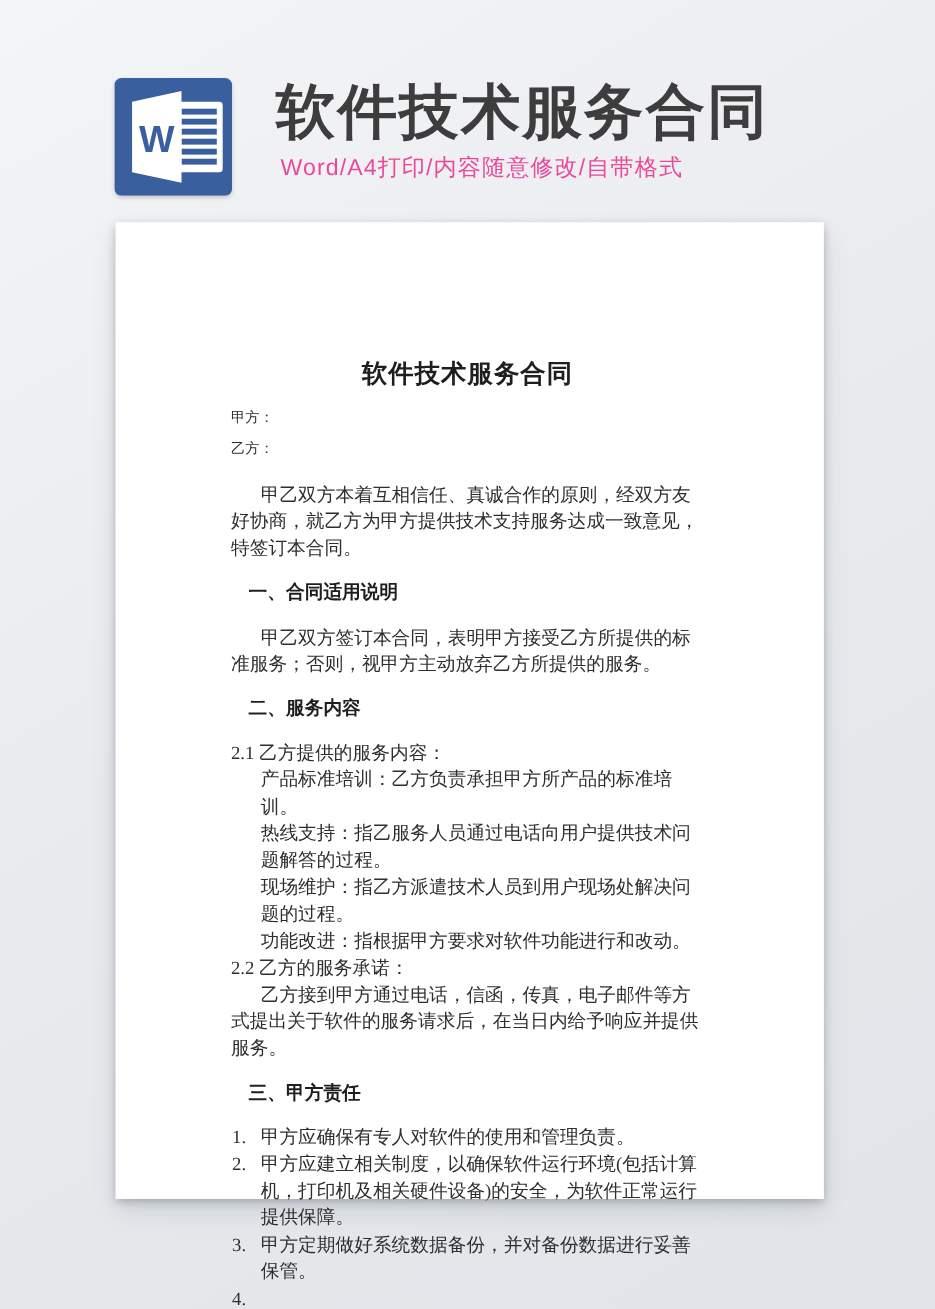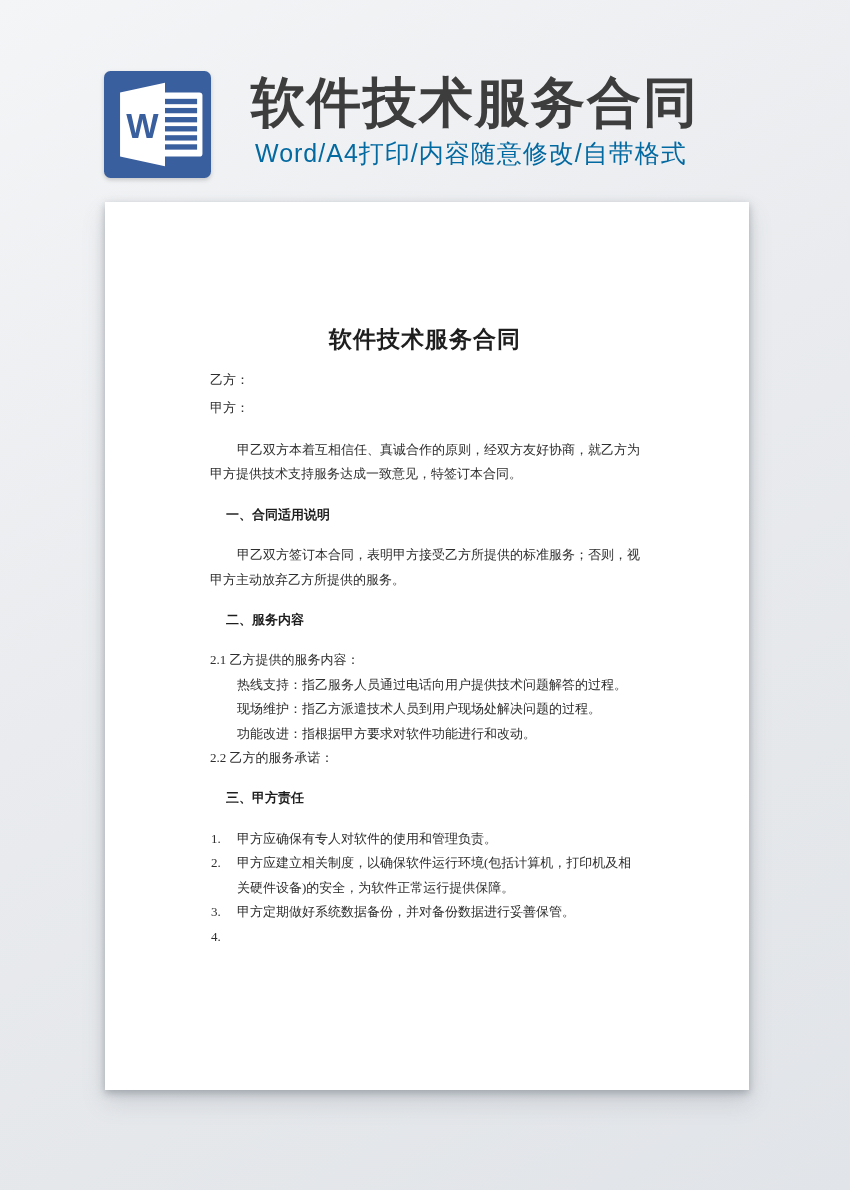--- a/index.html
+++ b/index.html
@@ -14,39 +14,39 @@
     position:absolute;left:104px;top:71px;width:107px;height:107px;
     filter:drop-shadow(0 2px 2px rgba(0,0,0,0.18));
   }
   .header-title{
     position:absolute;left:251px;top:72px;margin:0;
     font-size:54px;line-height:60px;font-weight:bold;color:#3d3d3d;
     letter-spacing:2px;white-space:nowrap;
   }
   .header-subtitle{
     position:absolute;left:255px;top:140px;margin:0;
-    font-size:25px;line-height:26px;color:#0369a1;letter-spacing:1px;white-space:nowrap;
+    font-size:21px;line-height:26px;color:#ec4899;letter-spacing:1px;white-space:nowrap;
   }
 
   
   .doc-page{
     position:absolute;left:105px;top:202px;width:644px;height:888px;
     background:#ffffff;box-sizing:border-box;
     padding:121px 109px 0 105px;
     box-shadow:0 3px 8px rgba(96,104,114,0.45), 0 12px 22px rgba(96,104,114,0.18);
     font-family:"Liberation Serif","DejaVu Serif",serif;
     color:#2e2e2e;
   }
   .doc-title{
     margin:0 0 9px 0;font-size:23px;line-height:34px;font-weight:bold;
     text-align:center;color:#1e1e1e;letter-spacing:1px;
   }
   .parties{margin:0 0 16px 0;}
   .party{margin:0;font-size:13px;line-height:28px;}
-  .doc-body{font-size:13px;line-height:24.4px;}
+  .doc-body{font-size:17px;line-height:24.4px;}
   .para{margin:0;text-indent:27px;}
   .sec-h{margin:16px;font-weight:bold;color:#1e1e1e;}
   .plain{margin:0;}
   .subitem{margin:0;padding-left:27px;}
   .num-item{margin:0;position:relative;padding-left:27px;}
   .num{position:absolute;left:1px;top:0;}
 </style>
 </head>
 <body>
 
@@ -66,34 +66,36 @@
   </svg>
 
   <h1 class="header-title">软件技术服务合同</h1>
   <p class="header-subtitle">Word/A4打印/内容随意修改/自带格式</p>
 
   <div class="doc-page">
 
     <h2 class="doc-title">软件技术服务合同</h2>
 
     <div class="parties">
+      <p class="party">甲方：</p>
       <p class="party">乙方：</p>
-      <p class="party">甲方：</p>
     </div>
 
     <div class="doc-body">
       <p class="para">甲乙双方本着互相信任、真诚合作的原则，经双方友好协商，就乙方为甲方提供技术支持服务达成一致意见，特签订本合同。</p>
       <p class="sec-h">一、合同适用说明</p>
       <p class="para">甲乙双方签订本合同，表明甲方接受乙方所提供的标准服务；否则，视甲方主动放弃乙方所提供的服务。</p>
       <p class="sec-h">二、服务内容</p>
       <p class="plain">2.1 乙方提供的服务内容：</p>
+      <p class="subitem">产品标准培训：乙方负责承担甲方所产品的标准培训。</p>
       <p class="subitem">热线支持：指乙服务人员通过电话向用户提供技术问题解答的过程。</p>
       <p class="subitem">现场维护：指乙方派遣技术人员到用户现场处解决问题的过程。</p>
       <p class="subitem">功能改进：指根据甲方要求对软件功能进行和改动。</p>
       <p class="plain">2.2 乙方的服务承诺：</p>
+      <p class="para">乙方接到甲方通过电话，信函，传真，电子邮件等方式提出关于软件的服务请求后，在当日内给予响应并提供服务。</p>
       <p class="sec-h">三、甲方责任</p>
 
       <p class="num-item">
         <span class="num">1.</span><span>甲方应确保有专人对软件的使用和管理负责。</span>
       </p>
       <p class="num-item">
         <span class="num">2.</span><span>甲方应建立相关制度，以确保软件运行环境(包括计算机，打印机及相关硬件设备)的安全，为软件正常运行提供保障。</span>
       </p>
       <p class="num-item">
         <span class="num">3.</span><span>甲方定期做好系统数据备份，并对备份数据进行妥善保管。</span>

